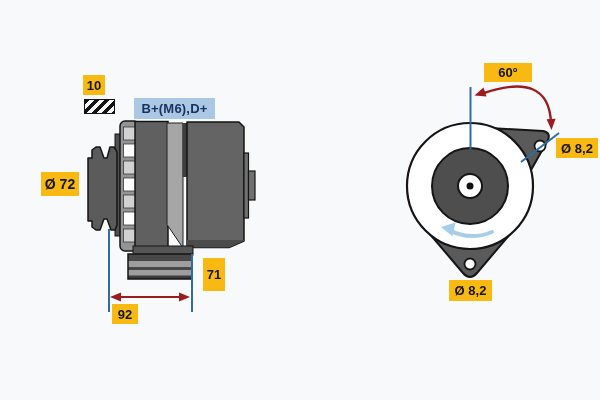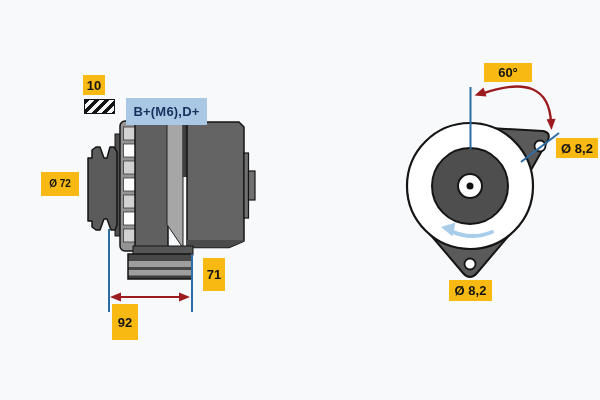--- a/index.html
+++ b/index.html
@@ -8,21 +8,21 @@
     background:var(--background,#F7F9FA);
     font-family:Liberation Sans, sans-serif;
   }
   svg{position:absolute;left:0;top:0;}
   .label{
     position:absolute;display:flex;align-items:center;justify-content:center;
     font-weight:bold;font-size:13px;color:var(--dim-label-text,#141414);
     background:var(--dim-label-bg,#F7B912);
     white-space:nowrap;line-height:1;
   }
-  .label.big{font-size:10px;}
+  .label.big{font-size:14px;}
   .label.blue{
     background:var(--terminal-label-bg,#AAC7E3);
     color:var(--terminal-label-text,#17315E);
     letter-spacing:.2px;
   }
   .hatch{
     position:absolute;border:1px solid #141414;
     background:repeating-linear-gradient(135deg,#141414 0 3.5px,#F5F5F5 3.5px 7px);
   }
   .stroke-blue{stroke:var(--dimension-blue,#2E6DA4);}
@@ -112,26 +112,26 @@
         <polygon points="474.5,95.5 486.5,96.5 483.5,87.5" class="fill-red"></polygon>
         <polygon points="551.5,130 546.6,119.2 555.6,118.8" class="fill-red"></polygon>
       </g>
     </g>
   </svg>
 
   <div class="label" style="left:83px;top:75px;width:22px;height:20px">10</div>
 
   <div class="hatch" style="left:84px;top:99px;width:29px;height:13px"></div>
 
-  <div class="label blue" style="left:126px;top:98px;width:81px;height:27px">B+(M6),D+</div>
+  <div class="label blue" style="left:134px;top:98px;width:81px;height:21px">B+(M6),D+</div>
 
   <div class="label big" style="left:41px;top:172px;width:38px;height:24px">Ø 72</div>
 
   <div class="label" style="left:203px;top:258px;width:22px;height:33px">71</div>
 
-  <div class="label" style="left:112px;top:304px;width:26px;height:36px">92</div>
+  <div class="label" style="left:112px;top:304px;width:26px;height:20px">92</div>
 
   <div class="label" style="left:484px;top:63px;width:48px;height:19px">60°</div>
 
   <div class="label" style="left:556px;top:138px;width:42px;height:20px">Ø 8,2</div>
 
   <div class="label" style="left:449px;top:280px;width:43px;height:21px">Ø 8,2</div>
 </div>
 
 </body></html>

